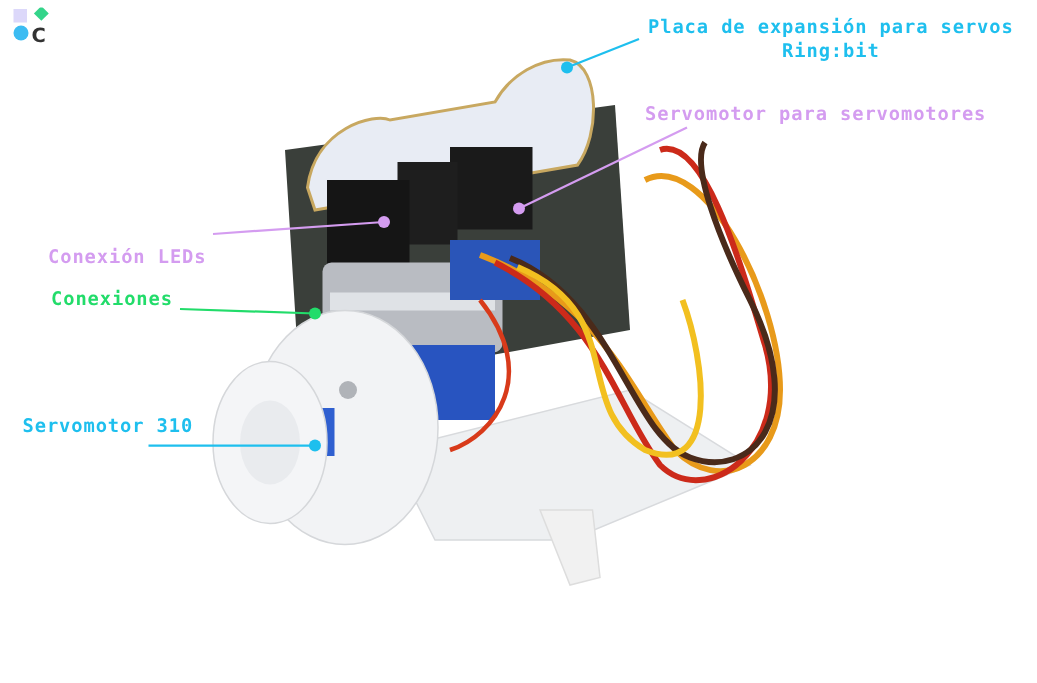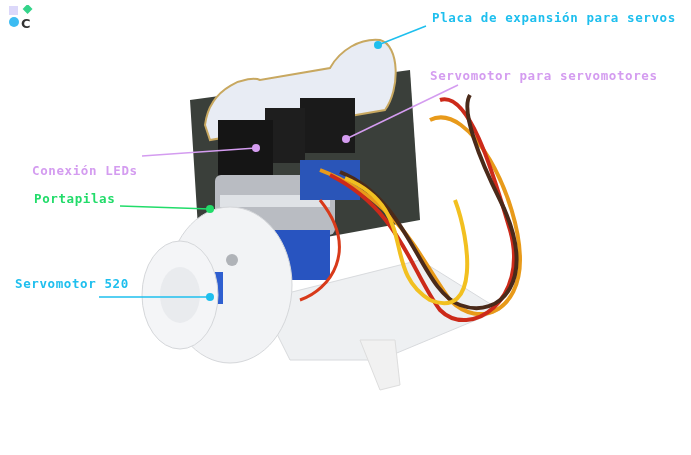--- a/index.html
+++ b/index.html
@@ -60,17 +60,18 @@
   <line x1="142" y1="156" x2="256" y2="148" stroke="#d49cf0" stroke-width="1.5"></line>
   <circle cx="256" cy="148" r="4" fill="#d49cf0"></circle>
   <line x1="120" y1="206" x2="210" y2="209" stroke="#22dc6a" stroke-width="1.5"></line>
   <circle cx="210" cy="209" r="4" fill="#22dc6a"></circle>
   <line x1="99" y1="297" x2="210" y2="297" stroke="#1ebfee" stroke-width="1.5"></line>
   <circle cx="210" cy="297" r="4" fill="#1ebfee"></circle>
 </svg>
 
 <div class="label" style="left:432px;top:10px;color:#1ebfee;">
   <div>Placa de expansión para servos</div>
+  <div>Ring:bit</div>
 </div>
 <div class="label" style="left:430px;top:68px;color:#d49cf0;">Servomotor para servomotores</div>
 <div class="label" style="left:32px;top:139px;color:#d49cf0;margin-top:24px;">Conexión LEDs</div>
-<div class="label" style="left:34px;top:191px;color:#22dc6a;">Portapilas</div>
-<div class="label" style="left:15px;top:276px;color:#1ebfee;">Servomotor 520</div>
+<div class="label" style="left:34px;top:191px;color:#22dc6a;">Conexiones</div>
+<div class="label" style="left:15px;top:276px;color:#1ebfee;">Servomotor 310</div>
 
 </body></html>

